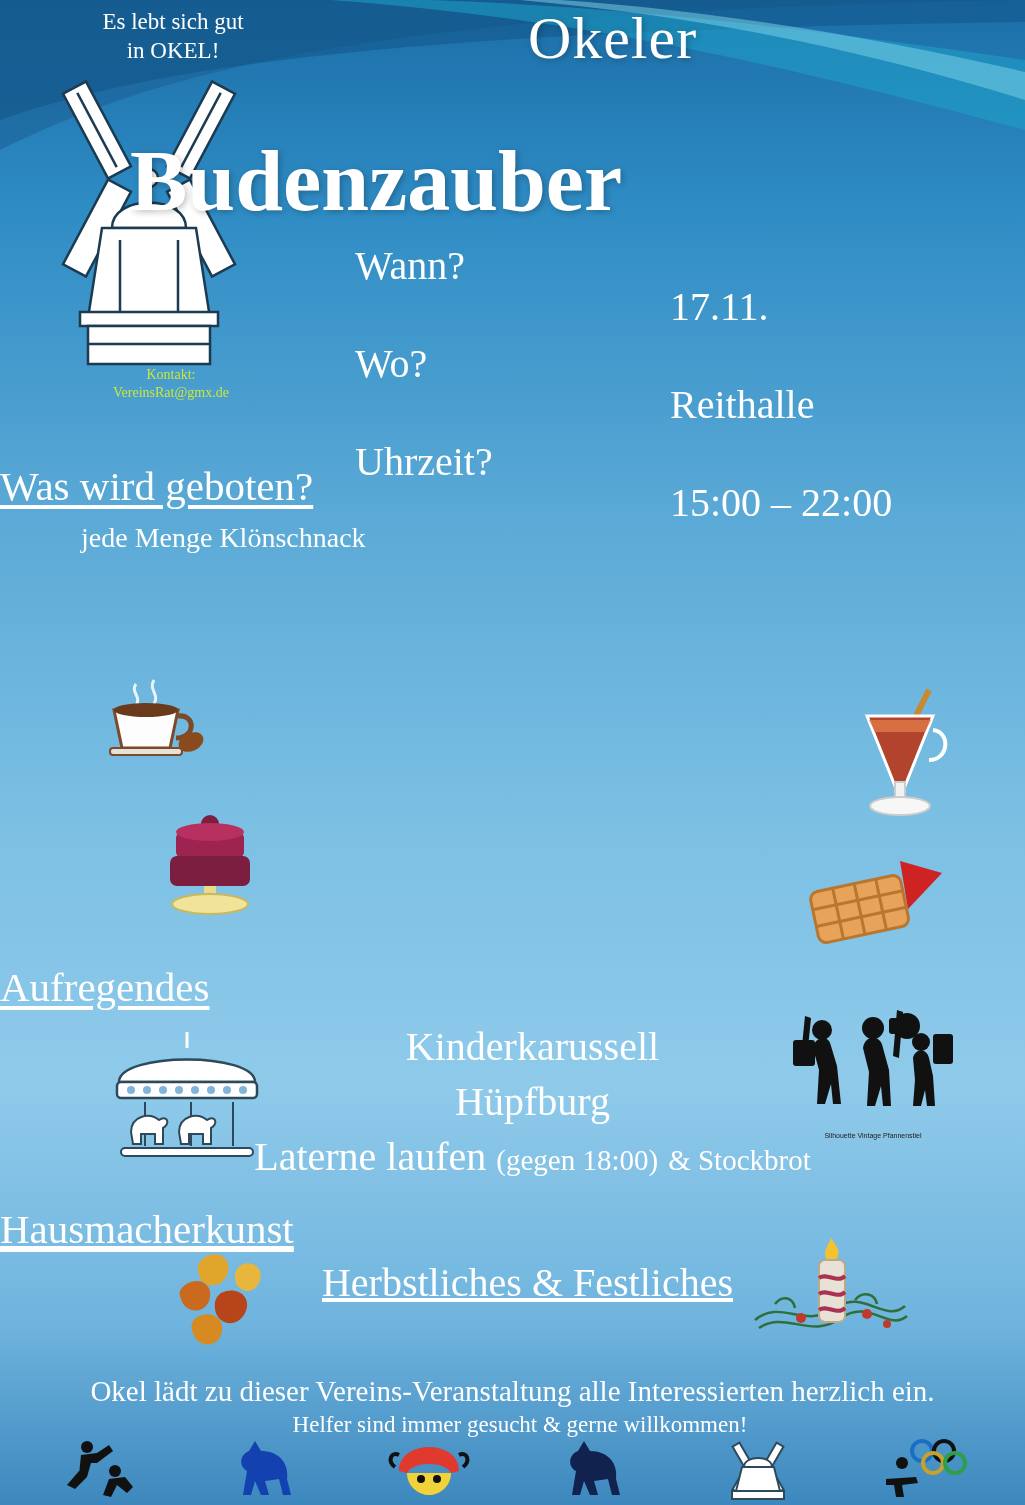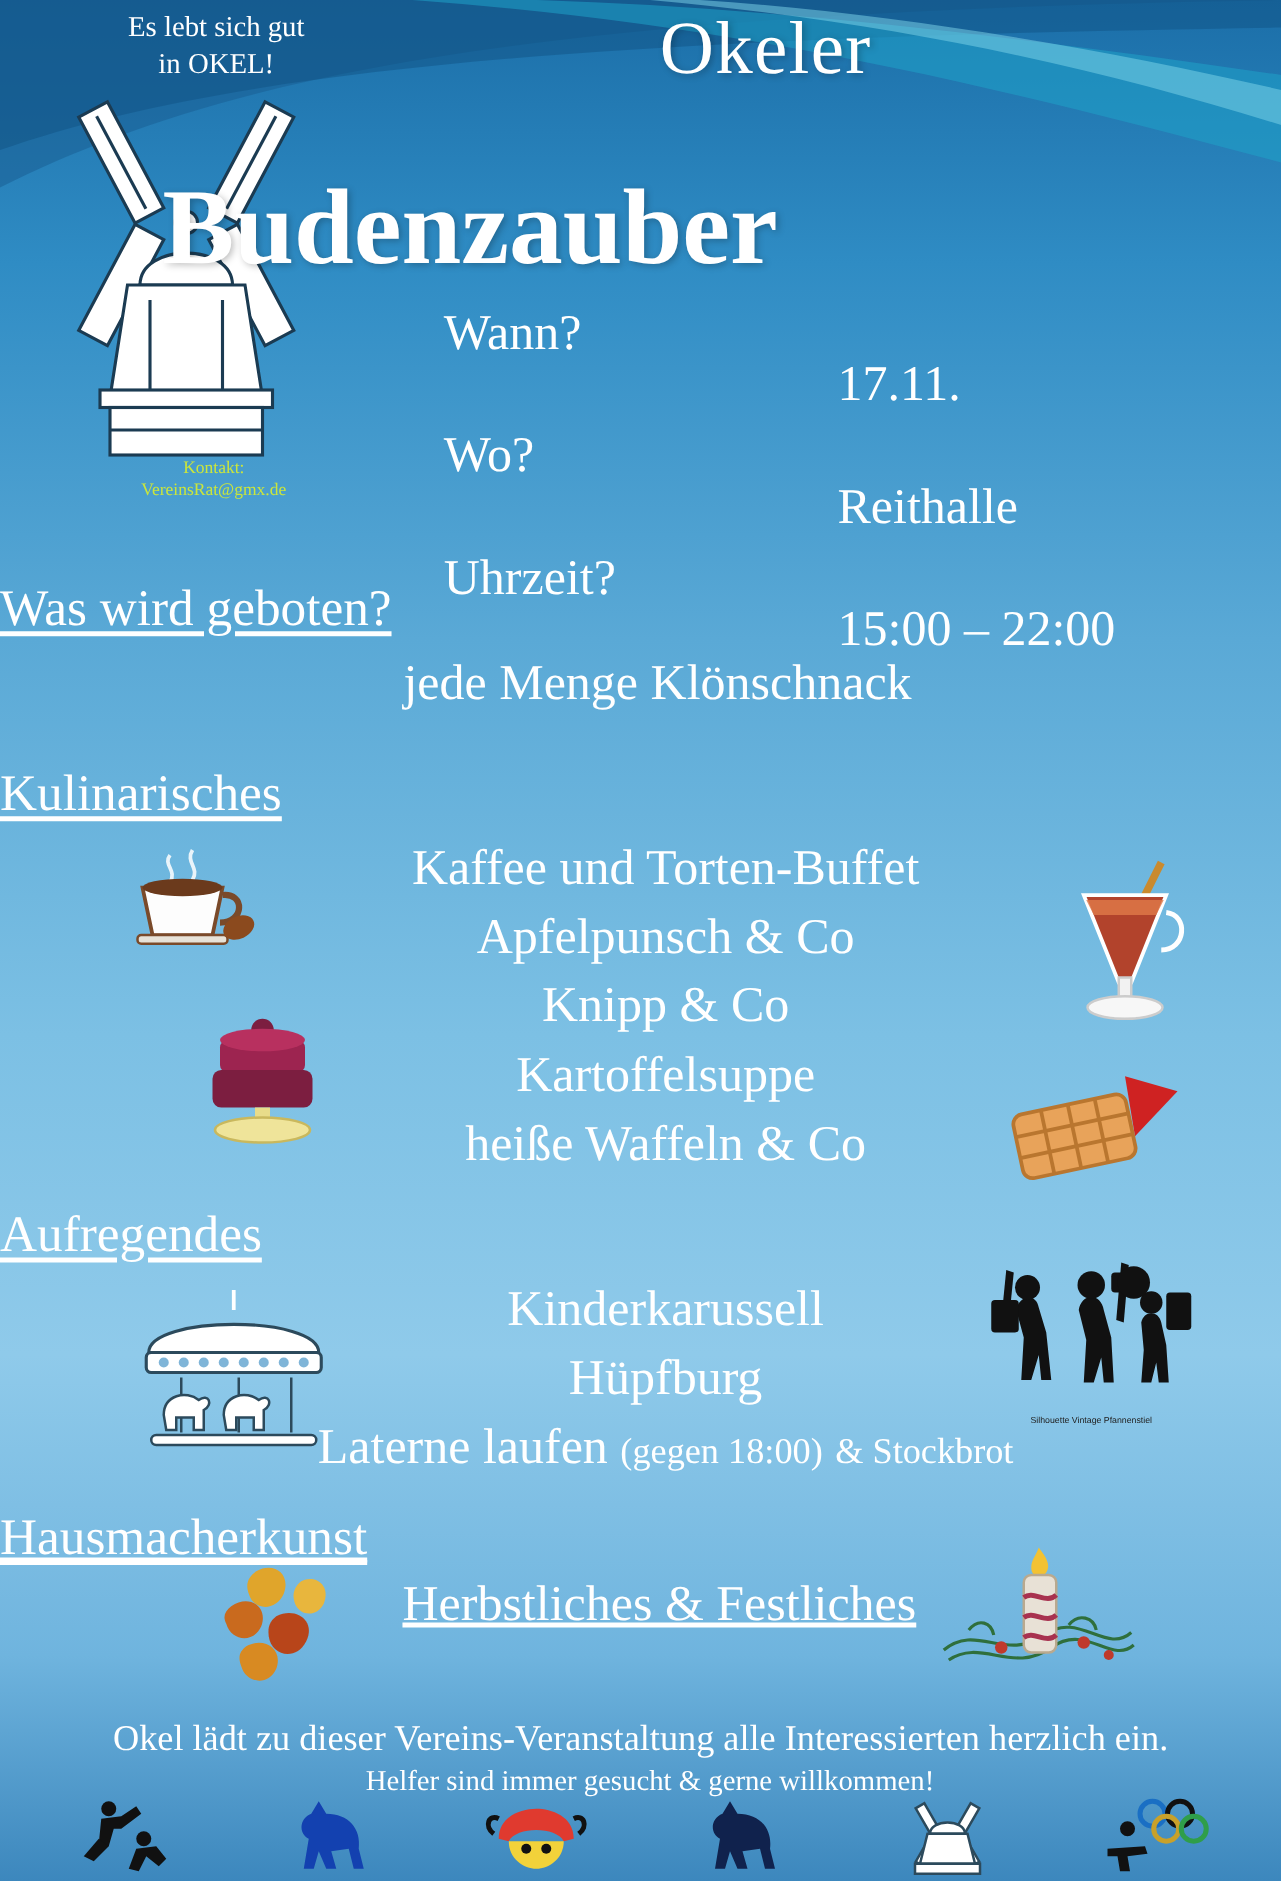--- a/index.html
+++ b/index.html
@@ -104,24 +104,23 @@
   }
   .head {
     font-size: 41px;
     text-decoration: underline;
     text-underline-offset: 5px;
   }
   .small-inline { font-size: 29px; }
 
   .sec-geboten { top: 462px; }
   .sec-geboten .sub {
-    text-align: center;
-    font-size: 40px;
+    font-size: 28px;
     margin-top: 12px;
-    padding-left: 27px;
+    padding-left: 81px;
   }
 
   .sec-kulinarisch { top: 610px; }
   .sec-kulinarisch .list {
     margin-top: 8px;
     text-align: center;
     padding-left: 40px;
     font-size: 40px;
     line-height: 1.38;
   }
@@ -239,30 +238,20 @@
       <div class="q">Uhrzeit?</div>
       <div class="a">15:00 – 22:00</div>
     </div>
   </div>
 
   <div class="section sec-geboten">
     <div class="head">Was wird geboten?</div>
     <div class="sub">jede Menge Klönschnack</div>
   </div>
 
-  <div class="section sec-kulinarisch">
-    <div class="head">Kulinarisches</div>
-    <div class="list">
-      <div>Kaffee und Torten-Buffet</div>
-      <div>Apfelpunsch &amp; Co</div>
-      <div>Knipp &amp; Co</div>
-      <div>Kartoffelsuppe</div>
-      <div>heiße Waffeln &amp; Co</div>
-    </div>
-  </div>
 
   <div class="icon-abs" style="left:96px; top:672px; width:115px; height:95px;">
     <svg width="115" height="95" viewBox="0 0 115 95">
       <path d="M40,12 C34,20 46,24 40,34" stroke="#ffffff" stroke-width="3" fill="none" opacity="0.85"></path>
       <path d="M58,8 C52,18 64,22 58,32" stroke="#ffffff" stroke-width="3" fill="none" opacity="0.85"></path>
       <path d="M18,38 L82,38 L74,76 L26,76 Z" fill="#fdfdfd" stroke="#7a4a2a" stroke-width="3"></path>
       <path d="M82,44 C100,42 100,66 80,66" fill="none" stroke="#7a4a2a" stroke-width="5"></path>
       <ellipse cx="50" cy="38" rx="32" ry="7" fill="#6b3a1c"></ellipse>
       <rect x="14" y="76" width="72" height="7" rx="3" fill="#e7e2d8" stroke="#7a4a2a" stroke-width="2"></rect>
       <ellipse cx="95" cy="70" rx="13" ry="9" transform="rotate(-25 95 70)" fill="#8b4a1e"></ellipse>

